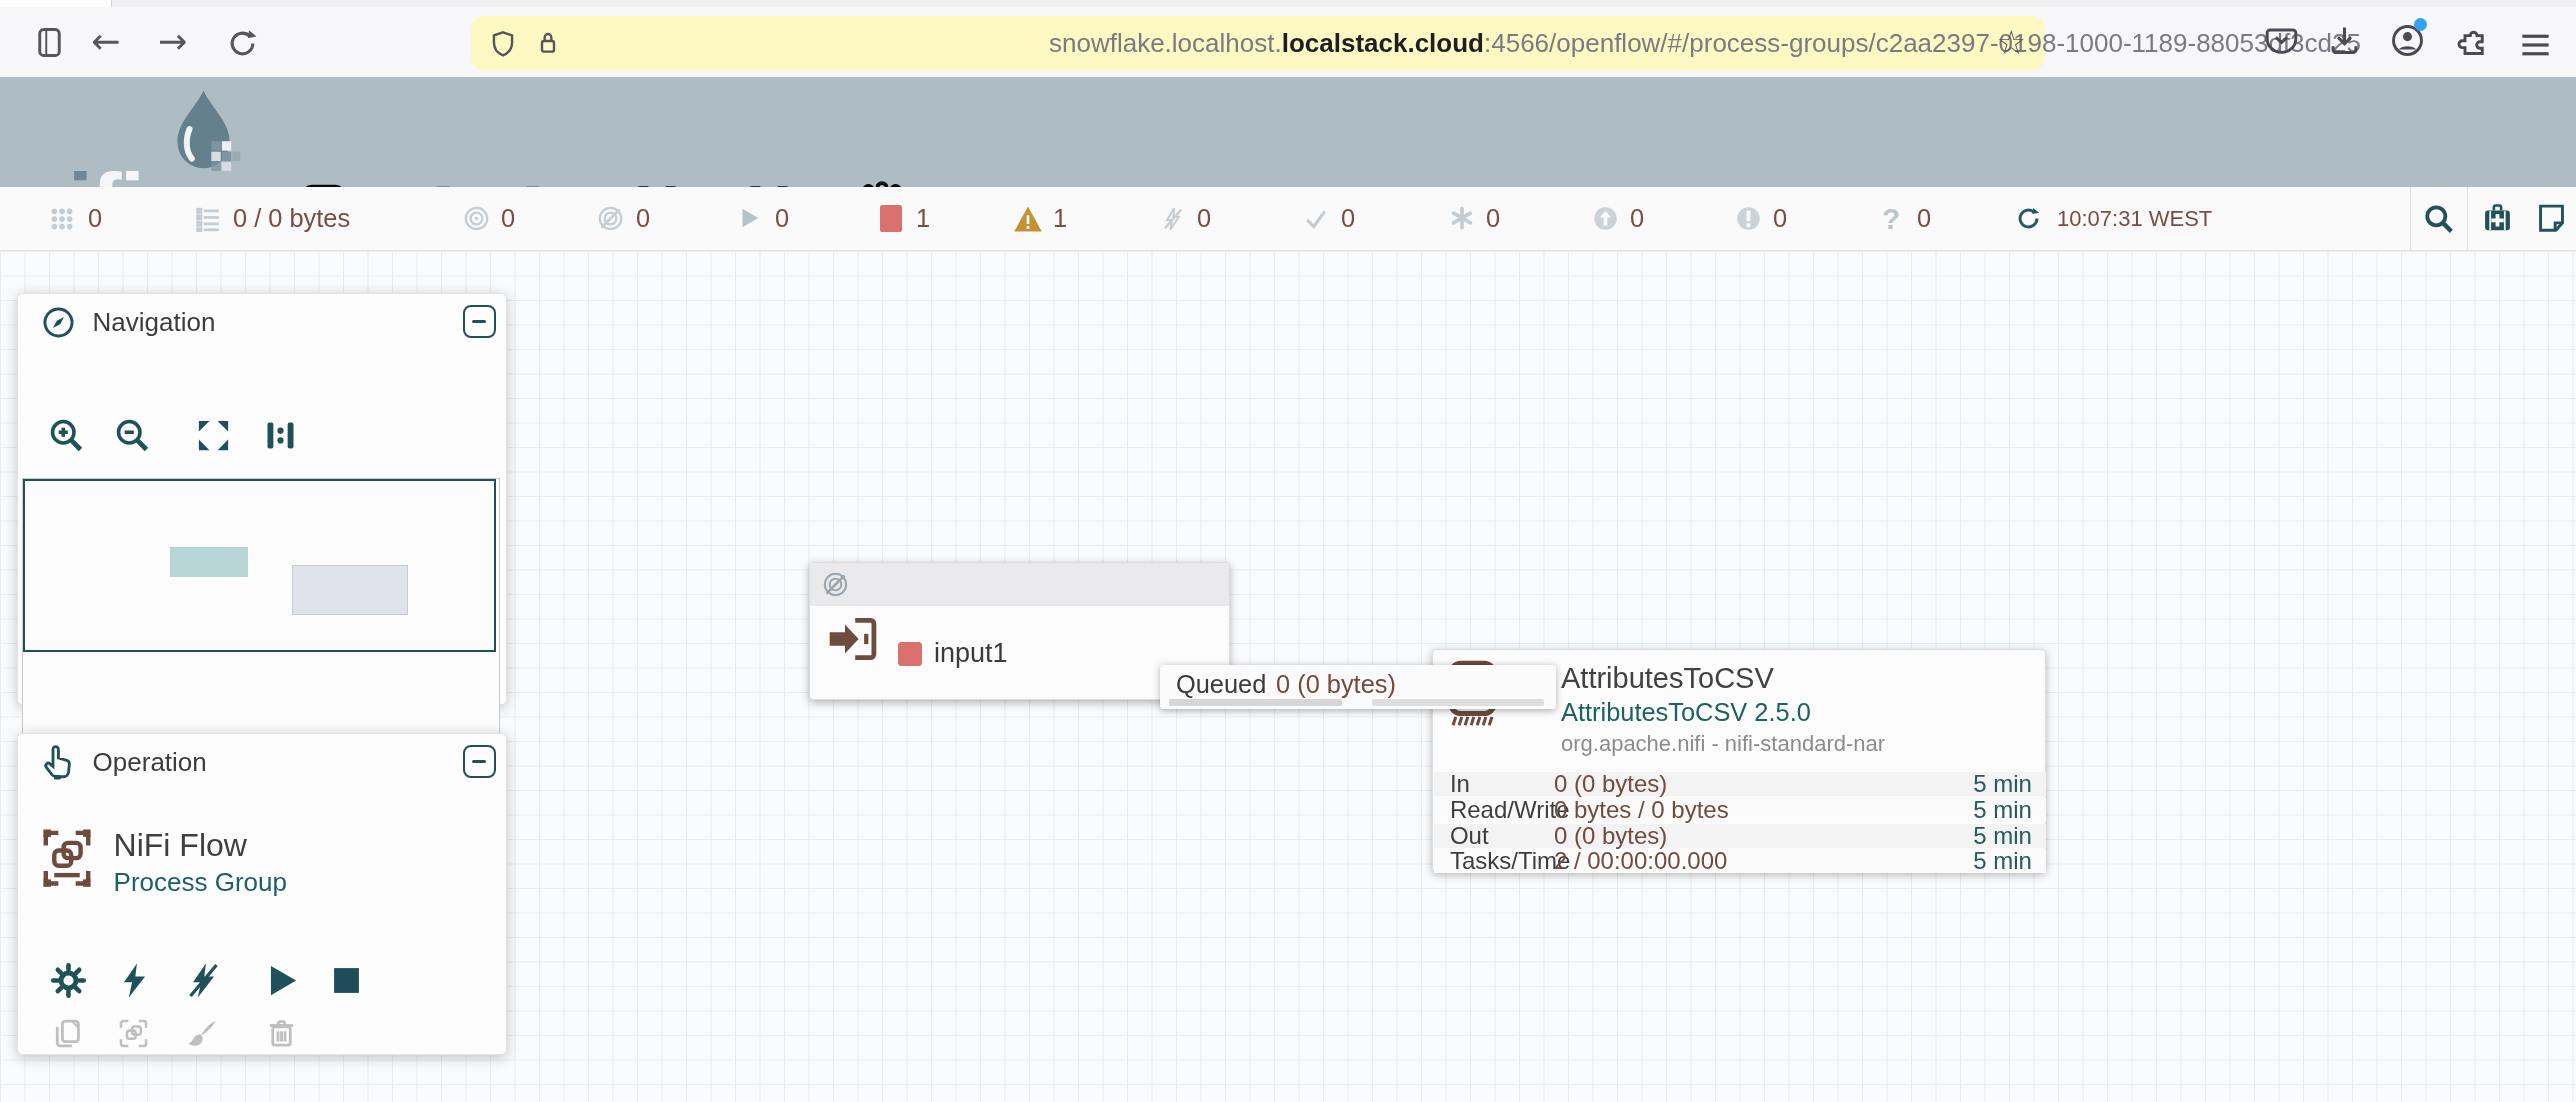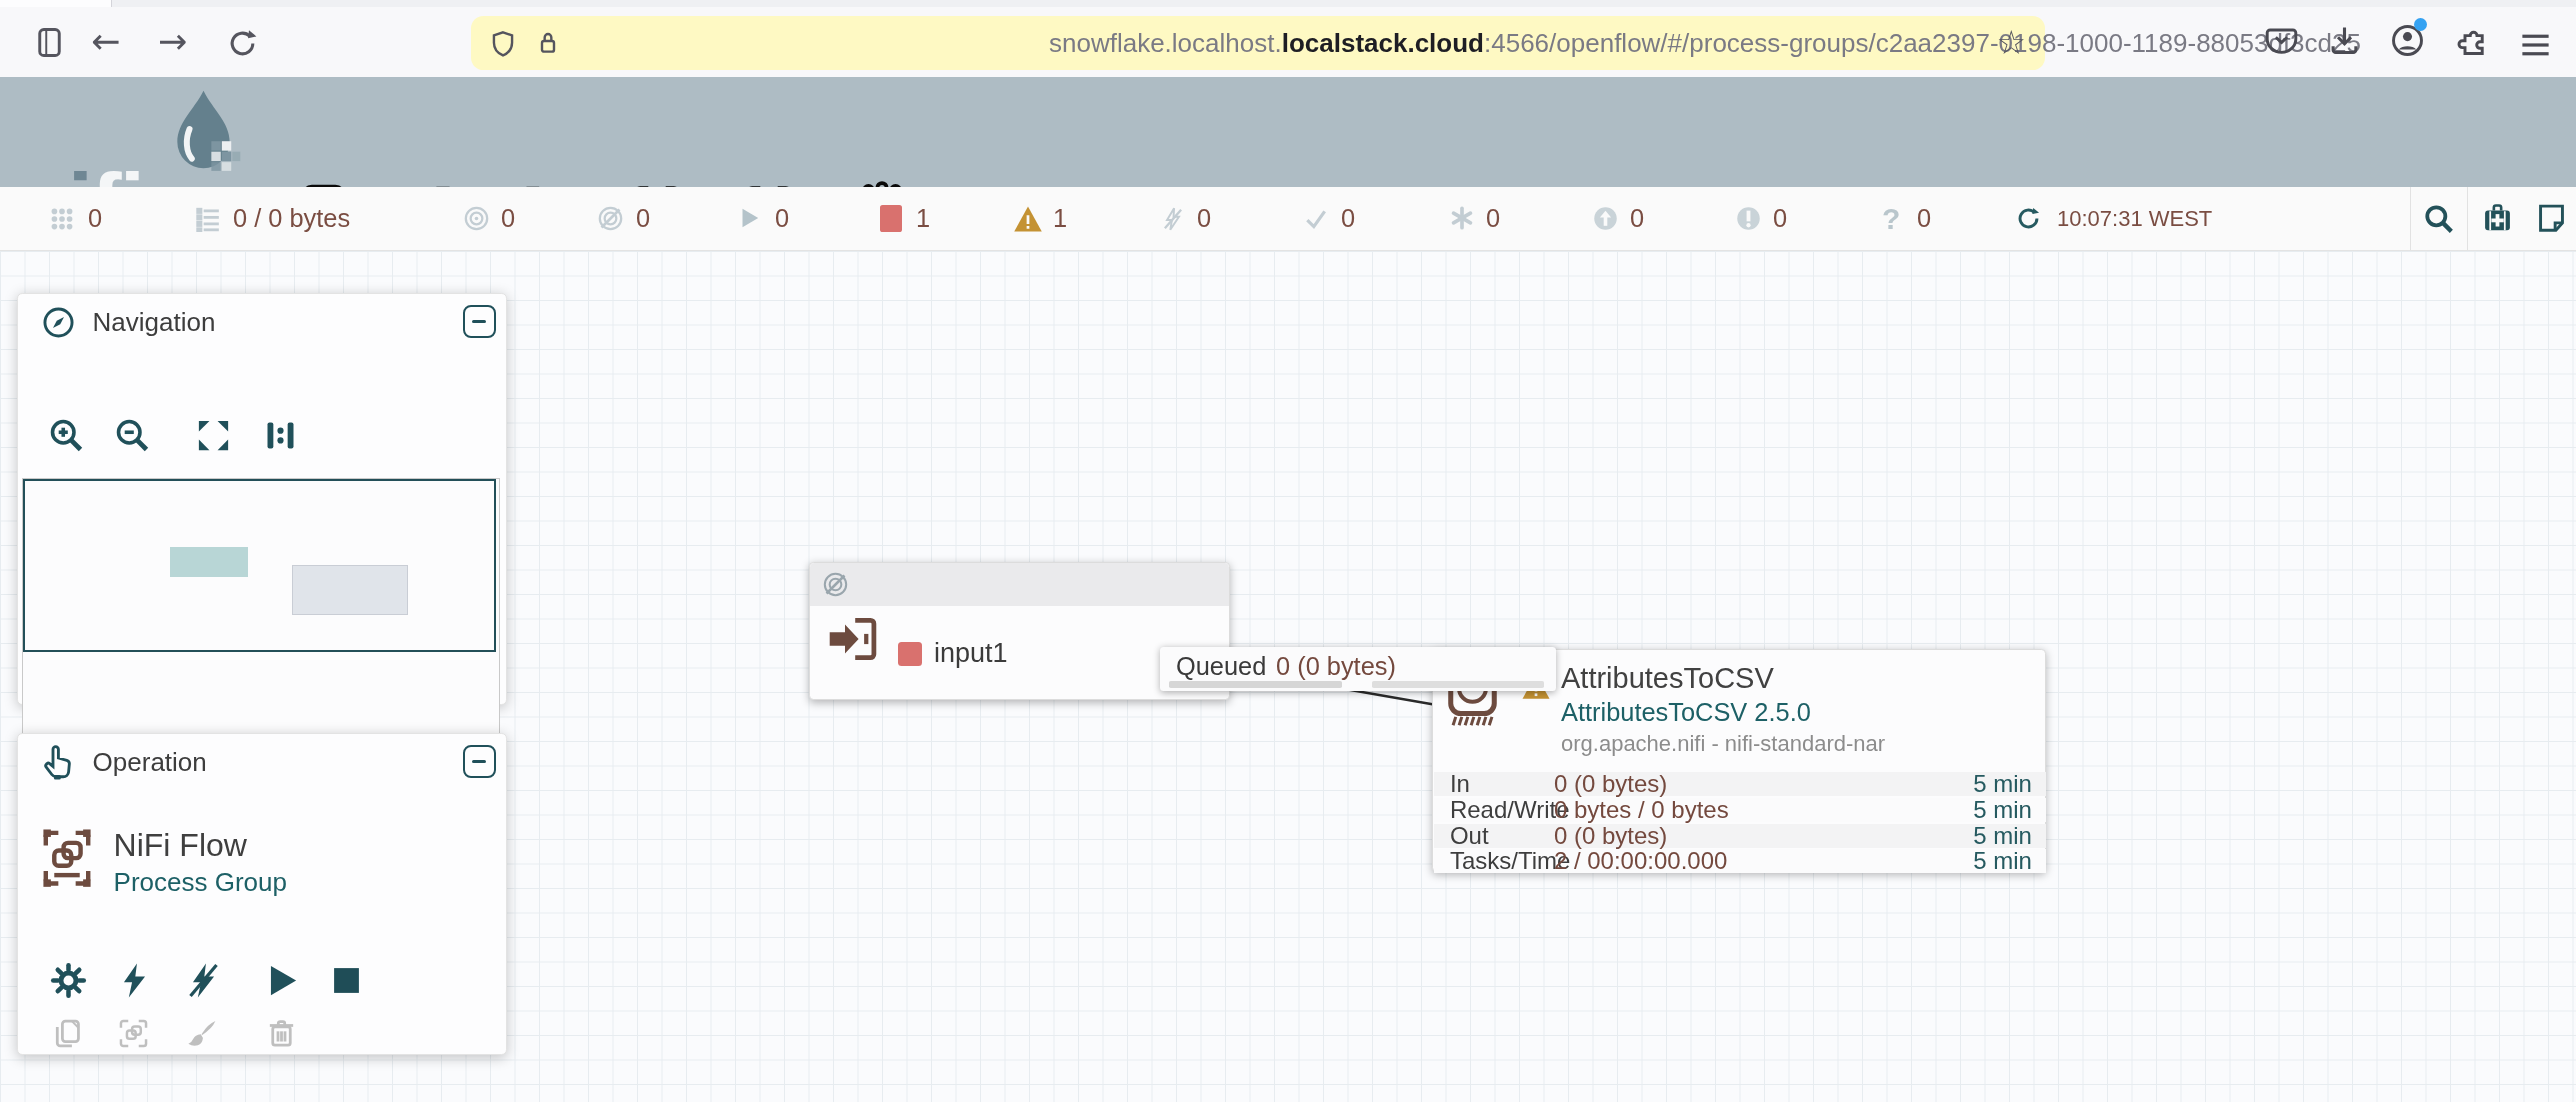--- a/index.html
+++ b/index.html
@@ -468,21 +468,21 @@
         <span class="statwin">5 min</span>
       </div>
       <div class="statrow even">
         <span class="statlabel">Tasks/Time</span>
         <span class="statvalue">2 / 00:00:00.000</span>
         <span class="statwin">5 min</span>
       </div>
     </div>
   </div>
 
-  <div class="abs qlabel" style="top:396px;">
+  <div class="abs qlabel" style="top:414px;">
     <span class="abs qtext" style="left:16px;color:#3a3a3a;">Queued</span>
     <span class="abs qtext" style="left:116px;color:#74493e;">0 (0 bytes)</span>
     <span class="qbar abs" style="left:8.8px;width:173px;background:#d6d6d6;"></span>
     <span class="qbar abs" style="left:212px;width:172px;background:#dedede;"></span>
   </div>
 
   <div class="abs panel" style="left:16.6px;top:42px;width:490px;height:412px;z-index:8;">
     <span class="abs" style="left:23px;top:10.5px;">
       <svg width="35" height="35" viewBox="0 0 24 24" fill="none" stroke="#20505a" stroke-width="2">
           <circle cx="12" cy="12" r="9.3"></circle>

